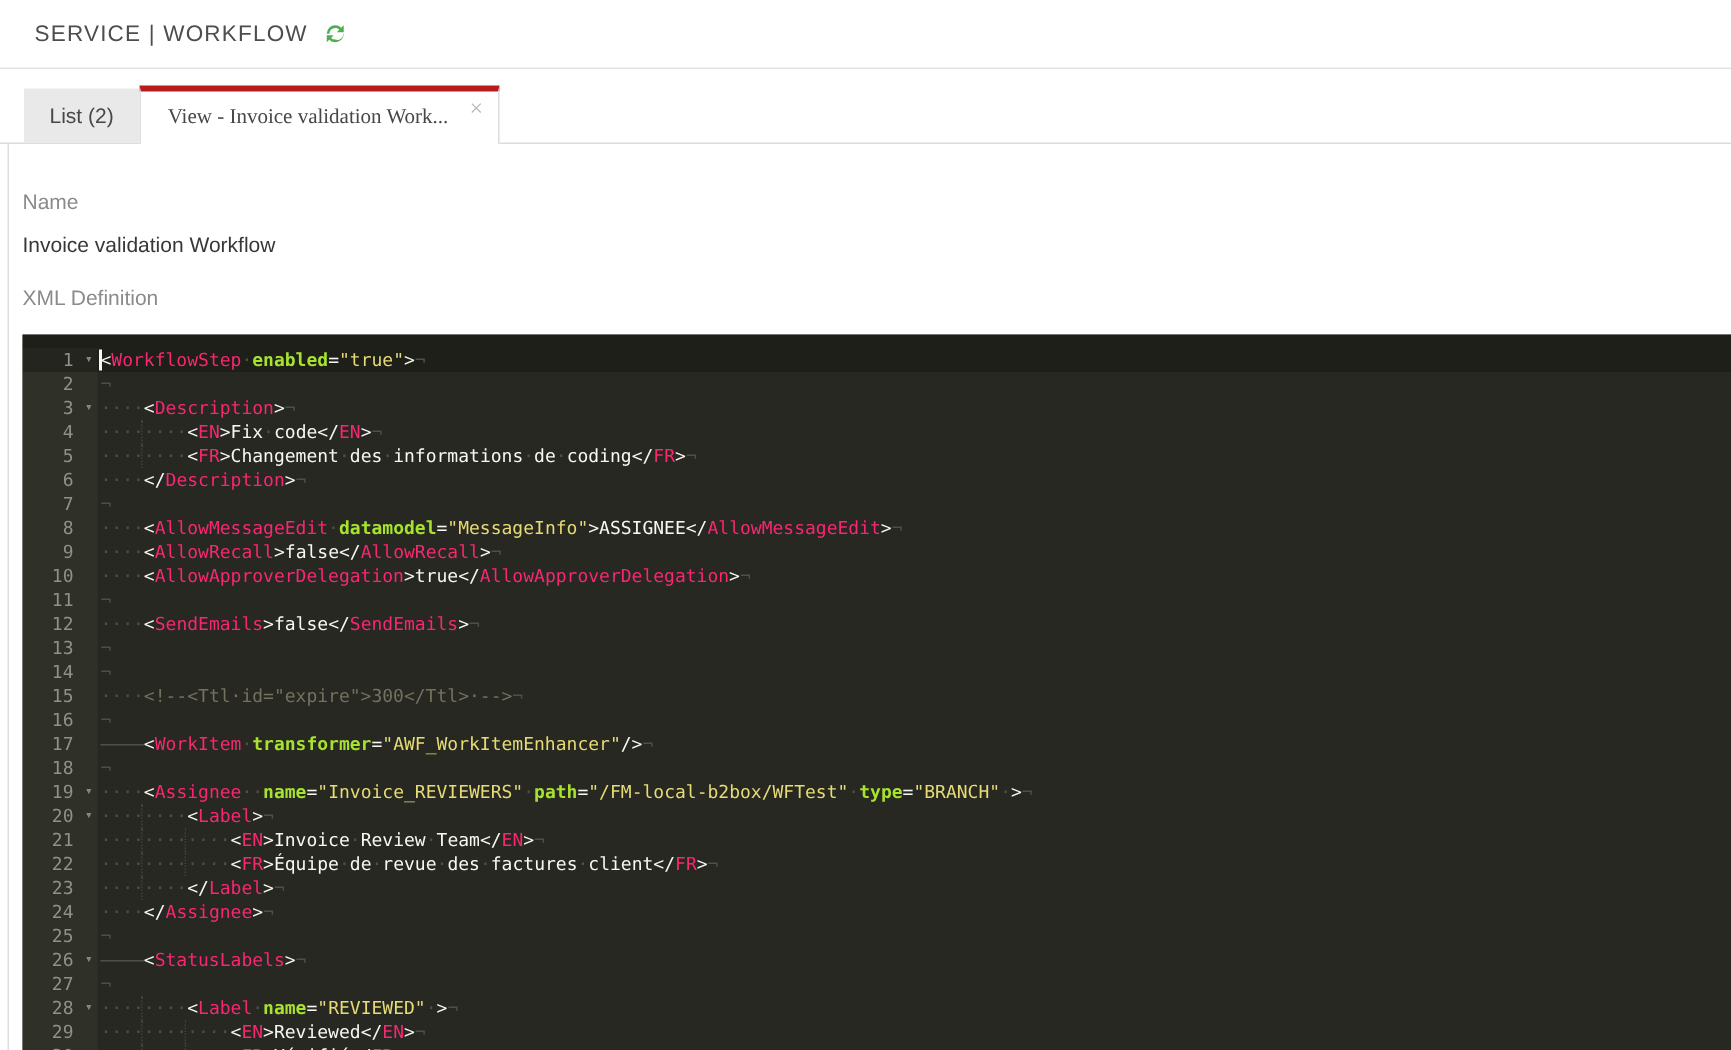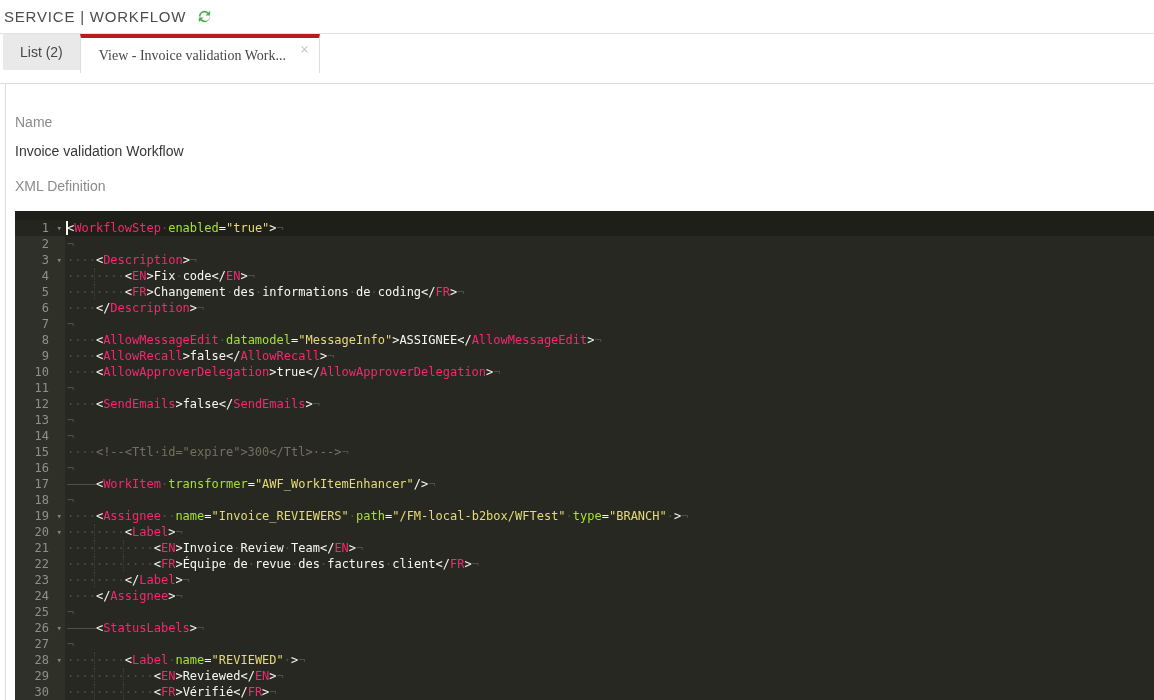--- a/index.html
+++ b/index.html
@@ -1,26 +1,26 @@
 <!DOCTYPE html>
 <html><head>
 <meta charset="utf-8">
 <style>
   * { margin:0; padding:0; box-sizing:border-box; }
   html,body { width:1154px; height:700px; overflow:hidden; background:#fff;
               font-family:"Liberation Sans", sans-serif; }
 
   
-  .app-header { height:34px; display:flex; align-items:center; gap:10px;
-                padding-left:4px; border-bottom:1px solid #e2e2e2; }
+  .app-header { height:46px; display:flex; align-items:center; gap:10px;
+                padding-left:23px; border-bottom:1px solid #e2e2e2; }
   .app-header .ttl { font-size:15px; color:#4d4d4d; letter-spacing:.8px; }
   .refresh { width:17px; height:17px; display:inline-block; }
 
   
-  .tabbar { display:flex; align-items:flex-start; padding-left:3px; height:50px;
+  .tabbar { display:flex; align-items:flex-end; padding-left:16px; height:50px;
             border-bottom:1px solid #dcdcdc; position:relative; }
   .tab { font-size:14px; color:#474747; cursor:pointer; }
   .tab.inactive { background:#e9e9e9; height:36px; display:flex; align-items:center;
                   padding:0 17px; }
   .tab.active { background:#fff; height:39px; display:flex; align-items:center;
                 padding:0 10px 0 18px; gap:14px;
                 border-top:4px solid #b91c1c; border-left:1px solid #ddd;
                 border-right:1px solid #ddd; margin-bottom:-1px;font-family:Liberation Serif, serif; }
   .tab-close { color:#b9b9b9; font-size:16px; line-height:12px; align-self:flex-start;
                margin-top:6px; cursor:pointer; }
@@ -41,21 +41,21 @@
   .gut { width:50px; flex:0 0 50px; background:#2f3129; color:#8f908a;
          text-align:right; padding-right:16px; position:relative; }
   .gut .fold { position:absolute; right:3px; top:0; color:#84857e; font-size:9px; }
   .code { flex:1; padding-left:2px; position:relative; color:#f8f8f2; }
   .ed-row.active .code { background:#1e1f19; }
   .ed-row.active .gut  { background:#24251f; }
   .guide { position:absolute; top:0; bottom:0; width:0; border-left:1px dotted #3f4038; }
   .cursor { position:absolute; left:1px; top:1px; bottom:1px; width:2px; background:#f8f8f0; }
   .tk-p { color:#f8f8f2; }
   .tk-t { color:#f92672; }
-  .tk-a { color:#a6e22e; }
+  .tk-a { color:#a6e22e;font-weight:bold; }
   .tk-s { color:#e6db74; }
   .tk-x { color:#f8f8f2; }
   .tk-i { color:#4e4f47; }
   .tk-c { color:#75715e; }
   .tk-tb { display:inline-block; height:16px; vertical-align:top;
            background:linear-gradient(#4e4f47,#4e4f47) 0 8px/100% 1px no-repeat; }
 </style>
 </head>
 <body>
 

